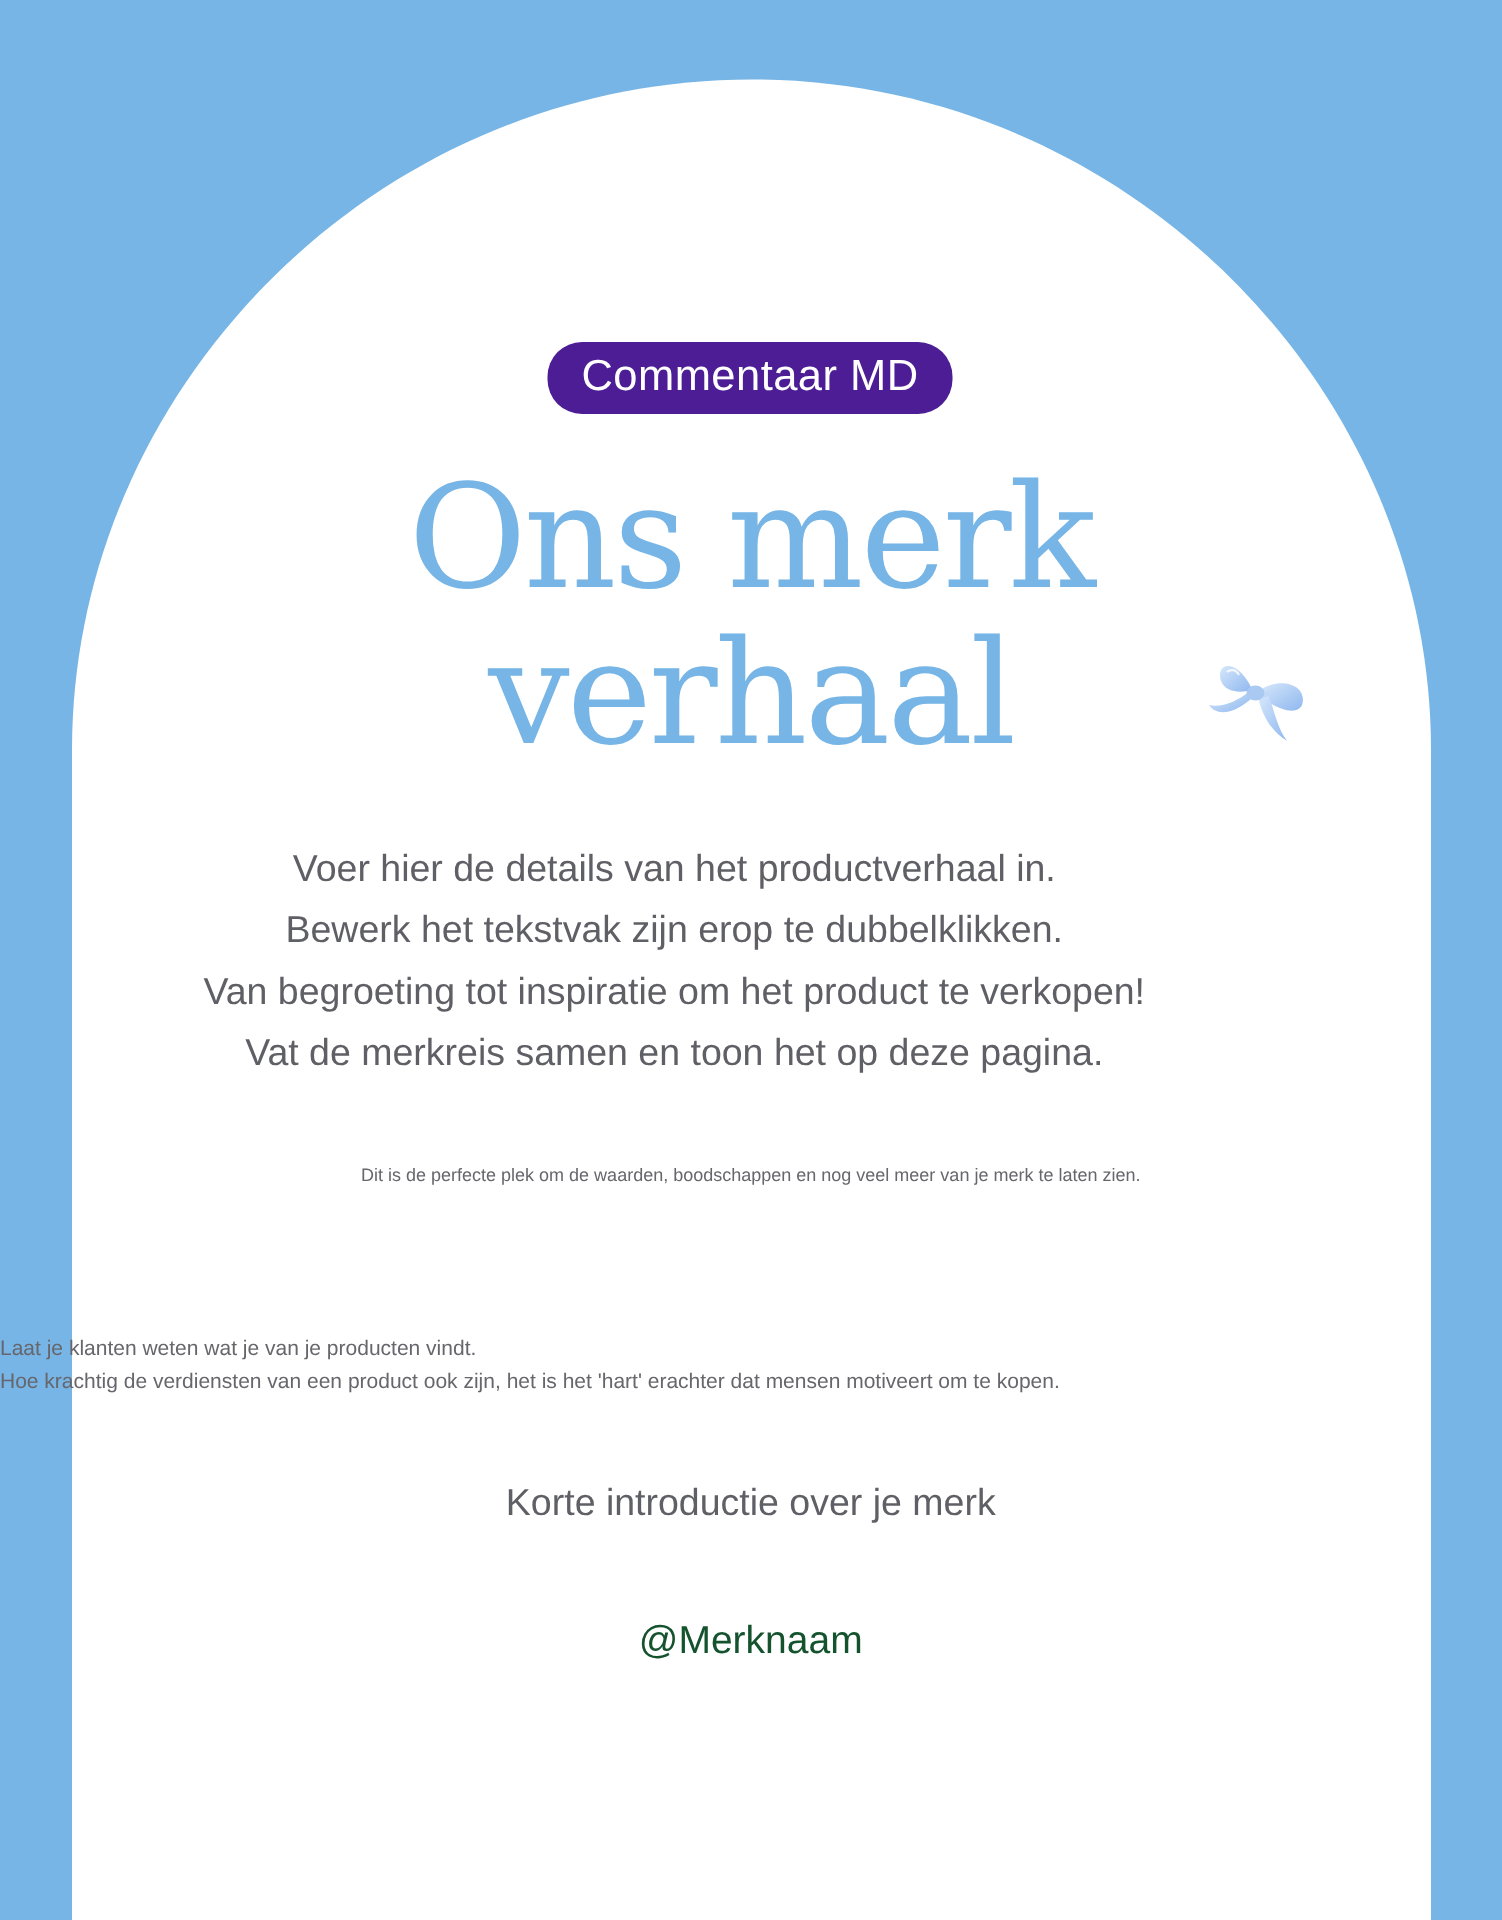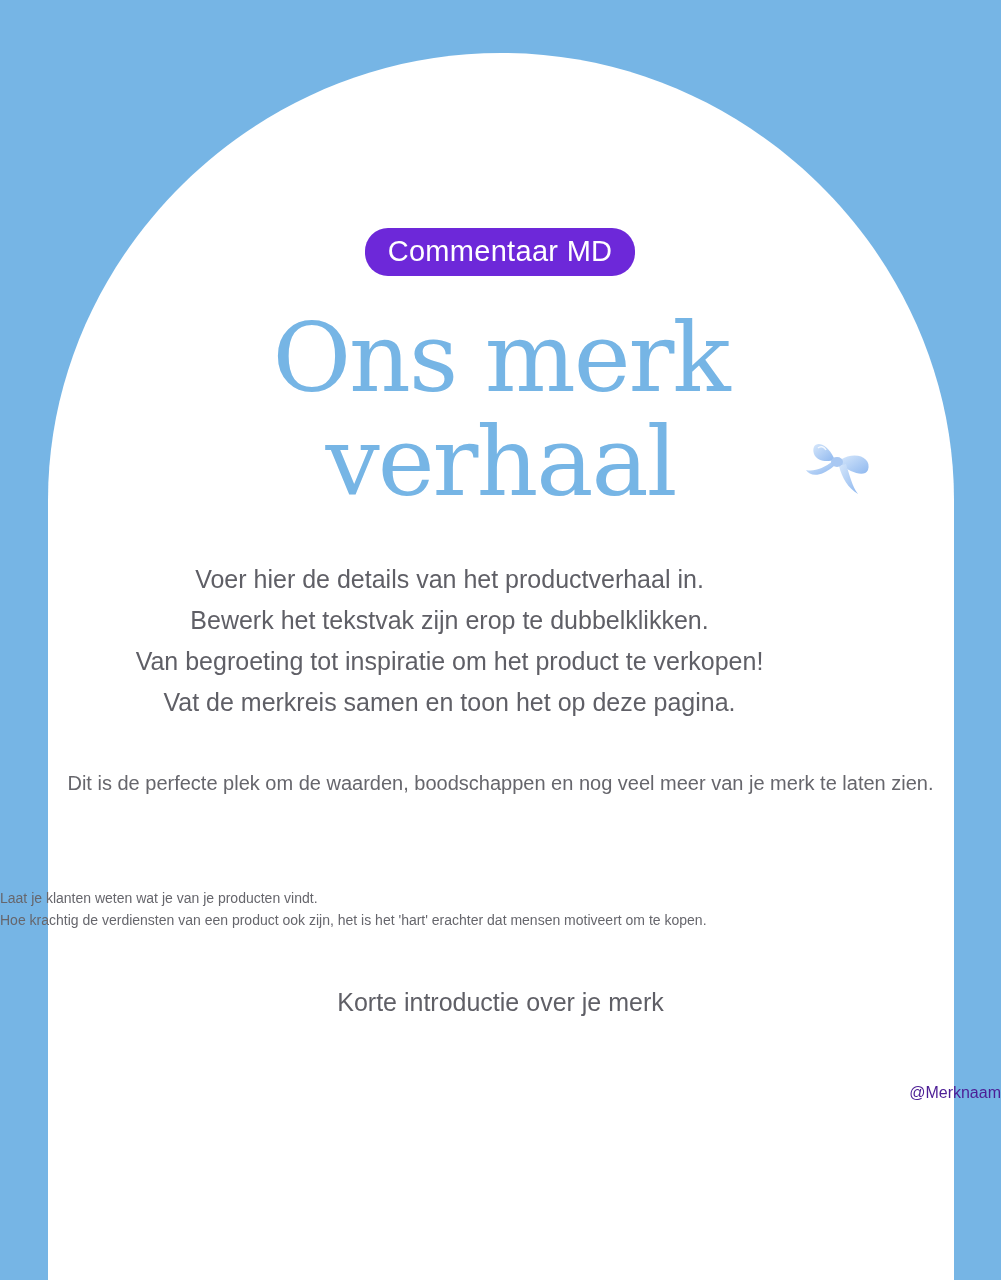--- a/index.html
+++ b/index.html
@@ -4,50 +4,50 @@
 <style>
   html, body { margin: 0; padding: 0; }
   body {
     width: 1001px; height: 1280px; overflow: hidden;
     background: #76b5e5; position: relative;
     font-family: "Liberation Sans", "DejaVu Sans", sans-serif;
   }
   .arch { position: absolute; left: 0; top: 0; width: 1001px; height: 1280px; }
   .badge {
     position: absolute; left: 365px; top: 228px; width: 270px; height: 48px;
-    border-radius: 23px; background: #6d28d9; color: #ffffff;
+    border-radius: 23px; background: #4c1d95; color: #ffffff;
     font-size: 29px; line-height: 46px; text-align: center; letter-spacing: 0.3px;
   }
   .title {
     position: absolute; left: 0; width: 1001px; text-align: center;
     font-family: "DejaVu Serif", "Liberation Serif", serif;
     color: #76b5e5; font-size: 96px; line-height: 104px; letter-spacing: -2px;
   }
   .title.l1 { top: 306px; }
   .title.l2 { top: 410px; }
   .bow { position: absolute; left: 802px; top: 428px; width: 74px; height: 74px; }
   .lead {
     position: absolute; left: 0; width: 899px; top: 559px; text-align: center;
     color: #5f5f66; font-size: 25px; line-height: 41px; font-weight: 300;
   }
   .p2 {
     position: absolute; left: 0; width: 1001px; top: 770px; text-align: center;
-    color: #66666c; font-size: 20px; line-height: 26px;
+    color: #66666c; font-size: 12px; line-height: 26px;
   }
   .p3 {
     position: absolute; left: 0; width: 1001px; top: 887px; text-align: left;
     color: #66666c; font-size: 14px; line-height: 22px;
   }
   .intro {
     position: absolute; left: 0; width: 1001px; top: 985px; text-align: center;
     color: #5f5f66; font-size: 25px; line-height: 34px;
   }
   .handle {
-    position: absolute; left: 0; width: 1001px; top: 1078px; text-align: right;
-    color: #4c1d95; font-size: 16px; line-height: 30px;
+    position: absolute; left: 0; width: 1001px; top: 1078px; text-align: center;
+    color: #14532d; font-size: 26px; line-height: 30px;
   }
   .line { display: block; }
 </style>
 </head>
 <body>
 
 <svg class="arch" viewBox="0 0 1001 1280" xmlns="http://www.w3.org/2000/svg">
   <path d="M48 1280 L48 500 C48 260 250 53 501 53 C752 53 954 260 954 500 L954 1280 Z" fill="#ffffff"></path>
 </svg>
 

